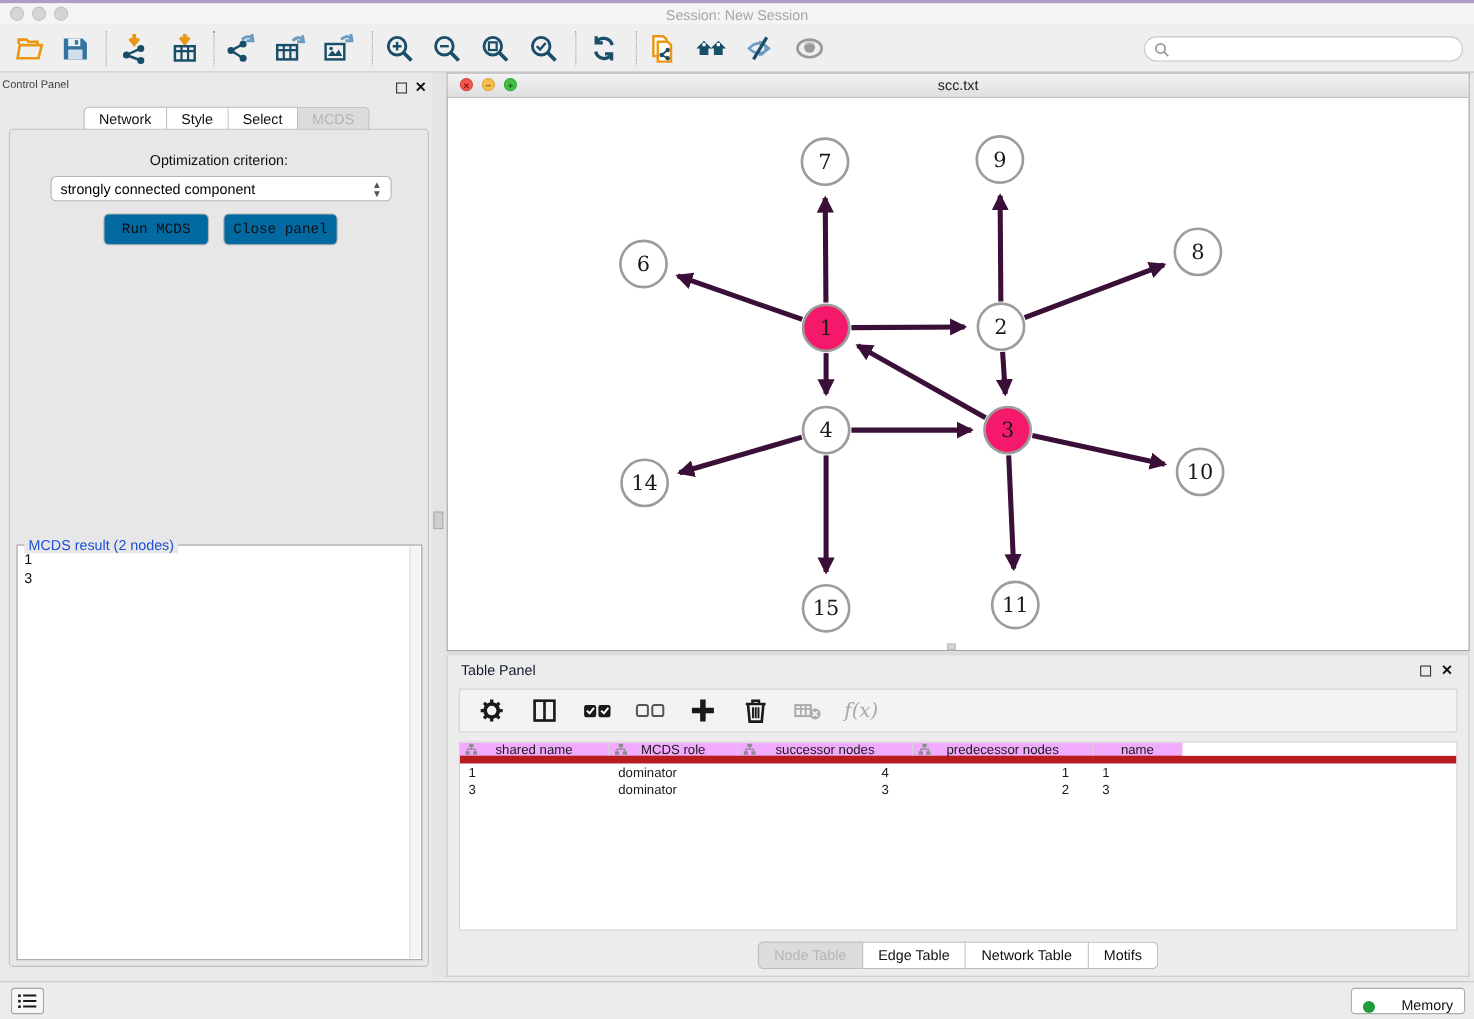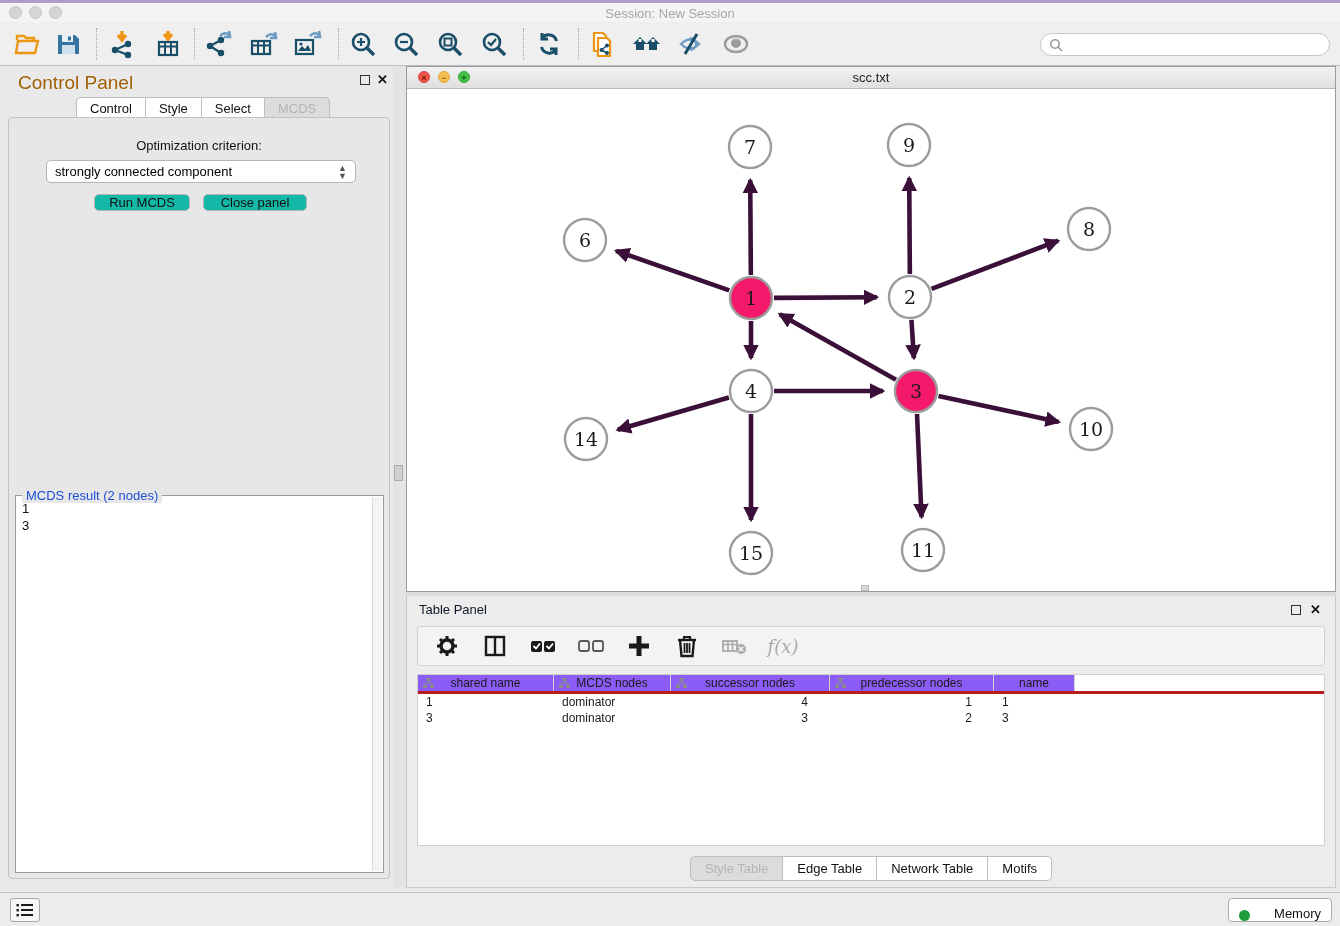--- a/index.html
+++ b/index.html
@@ -14,34 +14,34 @@
   #window-title { width:100%; text-align:center; top:3px; font-size:13px; color:#a6a6a6; }
 
   #toolbar { left:0; top:22px; width:1340px; height:44px; background:#efefef; border-bottom:1px solid #bdbdbd; }
   .tbi { position:absolute; top:5px; width:36px; height:34px; display:flex; align-items:center; justify-content:center; border-radius:4px; }
   .sep { position:absolute; top:6px; height:32px; width:0; border-left:1px dotted #9f9f9f; }
   #search-box { right:10px; top:11px; width:290px; height:23px; background:#fff; border:1px solid #c6c6c6; border-radius:12px; display:flex; align-items:center; padding-left:8px; }
   #search-input { border:none; outline:none; flex:1; font-size:12px; background:transparent; height:100%; }
 
   
   #control-panel { left:0; top:66px; width:397px; height:822px; background:#e9e9e9; }
-  #cp-header { left:18px; top:6px; font-size:19px; color:#a16207; }
+  #cp-header { left:2px; top:6px; font-size:10px; color:#404040; }
   .panel-float { width:10px; height:10px; border:1.5px solid #333; top:9px; }
   .panel-close { top:6px; font-size:13px; font-weight:bold; color:#111; }
   .tabrow { display:flex; }
   #cp-tabs { left:76px; top:31px; }
   .tab { font-size:13px; padding:3px 13px; background:#fff; border:1px solid #bdbdbd; border-left:none; color:#111; }
   .tab:first-child { border-left:1px solid #bdbdbd; border-radius:5px 0 0 5px; }
   .tab.last { border-radius:0 5px 5px 0; }
   .tab.sel-dim { background:#dcdcdc; color:#b5b5b5; }
   #cp-body { left:8px; top:51px; width:382px; height:762px; background:#e7e7e7; border:1px solid #c2c2c2; border-radius:4px; }
   #opt-label { width:100%; text-align:center; top:20px; font-size:13px; color:#111; }
   #opt-select { left:37px; top:42px; width:310px; height:23px; background:#fff; border:1px solid #b5b5b5; border-radius:5px; display:flex; align-items:center; padding:0 8px; font-size:13px; }
   #opt-select .stepper { margin-left:auto; font-size:9px; color:#555; line-height:8px; text-align:center; }
-  .btn { position:absolute; height:17px; background:#14b8a6; border:1px solid #b3b3b3; border-radius:5px; font-size:13px; display:flex; align-items:center; justify-content:center; color:#111; }
+  .btn { position:absolute; height:29px; background:#0369a1; border:1px solid #b3b3b3; border-radius:5px; font-size:13px; display:flex; align-items:center; justify-content:center; color:#111;font-family:Liberation Mono, monospace; }
   #run-btn { left:85px; top:76px; width:96px; }
   #closep-btn { left:194px; top:76px; width:104px; }
   #mcds-result { left:6px; top:377px; width:369px; height:378px; border:1px solid #9a9a9a; background:#fff; }
   #mcds-legend { left:6px; top:-8px; background:#e7e7e7; padding:0 4px; font-size:13px; color:#1d4ed8; }
   #mcds-text { left:2px; top:4px; right:12px; bottom:2px; font-size:13px; color:#111; padding-left:4px; white-space:pre; line-height:17px; overflow:hidden; }
   #mcds-scroll { right:1px; top:1px; width:10px; bottom:1px; background:#f4f4f4; border-left:1px solid #ddd; }
 
   #v-splitter { left:393px; top:66px; width:13px; height:822px; background:#e4e4e4; }
   #v-grip { left:1px; top:399px; width:9px; height:16px; background:#cfcfcf; border:1px solid #aaa; }
 
@@ -56,21 +56,21 @@
   #net-grip { left:454px; top:518px; width:8px; height:6px; background:#d6d6d6; border:1px solid #bbb; }
 
   
   #h-splitter { left:406px; top:592px; width:930px; height:4px; background:#dcdcdc; }
   #table-panel { left:406px; top:596px; width:930px; height:292px; background:#ececec; border:1px solid #c9c9c9; border-top:none; }
   #tp-header { left:12px; top:6px; font-size:13px; color:#0f172a; }
   #tp-toolbar { left:10px; top:30px; width:908px; height:40px; background:#f3f3f3; border:1px solid #d2d2d2; border-radius:3px; display:flex; align-items:center; padding-left:12px; gap:14px;text-align:right; }
   .tpi { width:34px; height:30px; display:flex; align-items:center; justify-content:center; }
   .fx { font-family:"DejaVu Serif", serif; font-style:italic; font-size:18px; color:#a9a9a9; }
   #tbl { left:10px; top:78px; width:908px; height:172px; background:#fff; border:1px solid #cfcfcf; overflow:hidden; }
-  #tbl-head { display:flex; height:19px; background:#8b5cf6; border-bottom:3px solid #b91c1c; }
+  #tbl-head { display:flex; height:19px; background:#f0abfc; border-bottom:7px solid #b91c1c; }
   .th { display:flex; align-items:center; justify-content:center; gap:5px; font-size:12px; color:#1a1a1a; border-right:1px solid #d4d4d4; position:relative; }
   .th svg { position:absolute; left:5px; }
   .tr { display:flex; height:16px; font-size:12px; color:#1a1a1a; }
   .td { padding:1px 4px 0 8px; }
   .a-right { text-align:right; padding-right:22px; }
   .col0{width:136px;} .col1{width:117px;} .col2{width:159px;} .col3{width:164px;} .col4{width:81px;}
   #tp-tabs { left:50%; transform:translateX(-50%); bottom:6px; }
   #tp-tabs .tab { padding:4px 14px; }
 
   
@@ -222,21 +222,21 @@
       </svg>
     <input id="search-input" placeholder="" style="">
   </div>
 </div>
 
 <div id="control-panel" class="abs">
   <div id="cp-header" class="abs">Control Panel</div>
   <span class="panel-float abs" style="left:360px"></span>
   <span class="panel-close abs" style="left:377px">✕</span>
   <div id="cp-tabs" class="tabrow abs">
-    <span class="tab">Control</span>
+    <span class="tab">Network</span>
     <span class="tab">Style</span>
     <span class="tab">Select</span>
     <span class="tab last sel-dim">MCDS</span>
   </div>
   <div id="cp-body" class="abs">
     <div id="opt-select" class="abs">
       <span>strongly connected component</span>
       <span class="stepper">▲<br>▼</span>
     </div>
     <div id="opt-label" class="abs">Optimization criterion:</div>
@@ -389,21 +389,21 @@
         </div>
         <div class="th col1">
           <svg width="11" height="11" viewBox="0 0 11 11">
             <g fill="#8a8a8a">
               <rect x="3.5" y="0" width="4" height="3"></rect>
               <rect x="0" y="7" width="4" height="3"></rect>
               <rect x="7" y="7" width="4" height="3"></rect>
             </g>
             <path d="M5.5 3 V5 M2 7 V5 H9 V7" stroke="#8a8a8a" fill="none"></path>
           </svg>
-          <span>MCDS nodes</span>
+          <span>MCDS role</span>
         </div>
         <div class="th col2">
           <svg width="11" height="11" viewBox="0 0 11 11">
             <g fill="#8a8a8a">
               <rect x="3.5" y="0" width="4" height="3"></rect>
               <rect x="0" y="7" width="4" height="3"></rect>
               <rect x="7" y="7" width="4" height="3"></rect>
             </g>
             <path d="M5.5 3 V5 M2 7 V5 H9 V7" stroke="#8a8a8a" fill="none"></path>
           </svg>
@@ -436,21 +436,21 @@
         <div class="tr">
           <div class="td col0 a-left">3</div>
           <div class="td col1 a-left">dominator</div>
           <div class="td col2 a-right">3</div>
           <div class="td col3 a-right">2</div>
           <div class="td col4 a-left">3</div>
         </div>
       </div>
   </div>
   <div id="tp-tabs" class="tabrow abs">
-    <span class="tab sel-dim">Style Table</span>
+    <span class="tab sel-dim">Node Table</span>
     <span class="tab">Edge Table</span>
     <span class="tab">Network Table</span>
     <span class="tab last">Motifs</span>
   </div>
 </div>
 
 <div id="statusbar" class="abs">
   <span id="list-btn" class="abs">
     <svg width="18" height="14">
         <g stroke="#1a1a1a" stroke-width="2">

